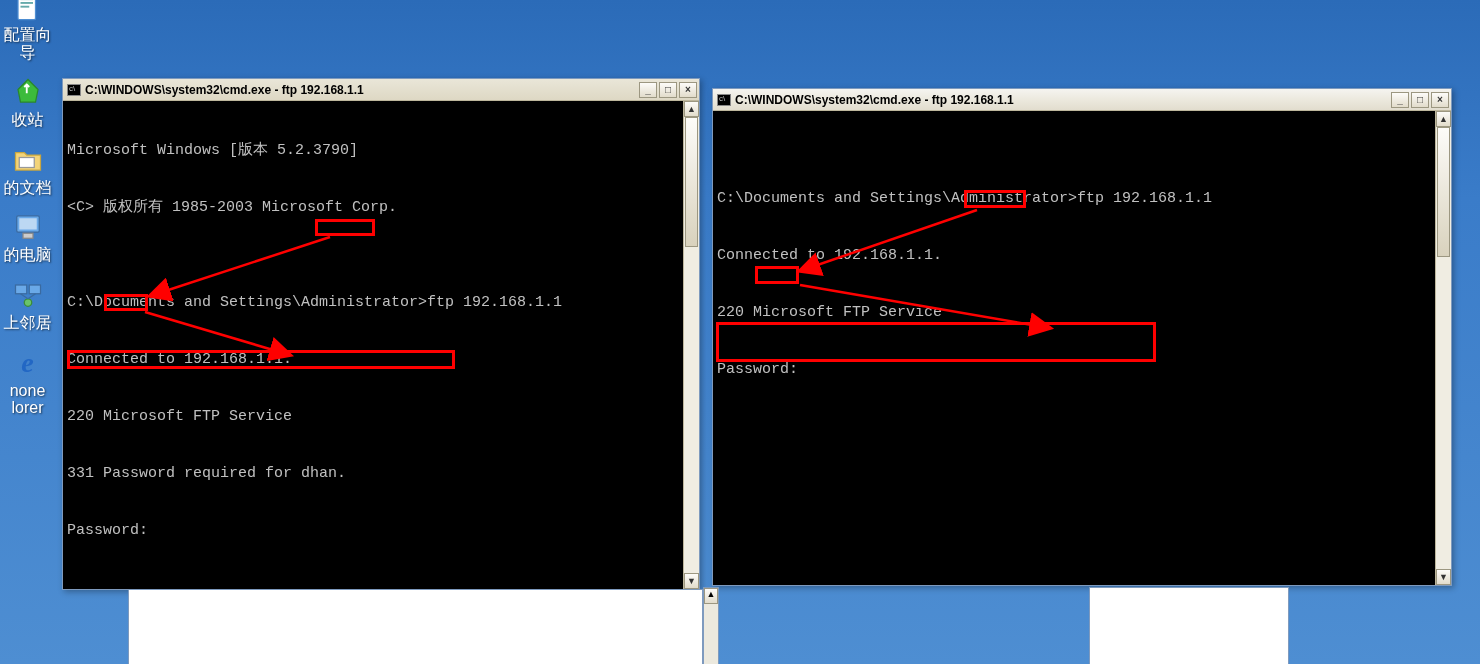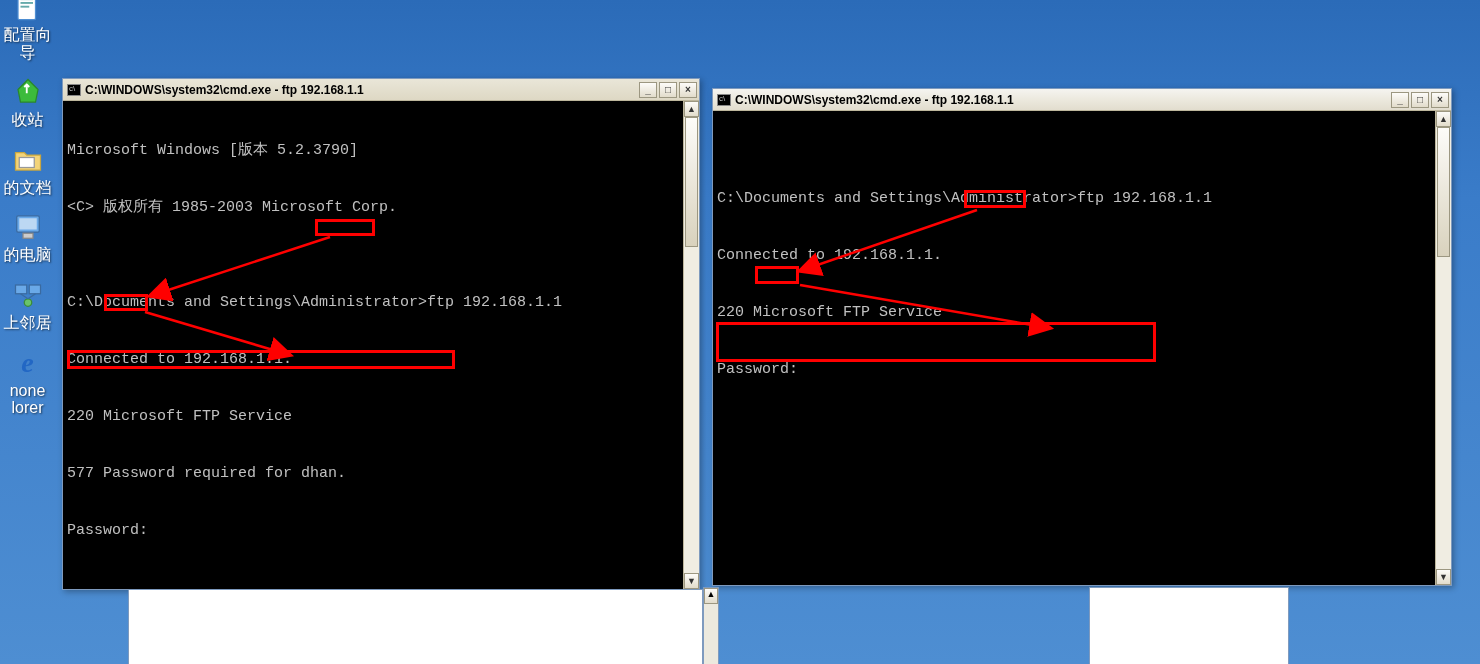--- a/index.html
+++ b/index.html
@@ -221,21 +221,21 @@
       <span class="win-btn close">×</span>
     </span>
   </div>
   <div class="console-body" style="height:488px; margin-right:16px;">
     <div class="line">Microsoft Windows [版本 5.2.3790]</div>
     <div class="line">&lt;C&gt; 版权所有 1985-2003 Microsoft Corp.</div>
     <div class="line"></div>
     <div class="line">C:\Documents and Settings\Administrator&gt;ftp 192.168.1.1</div>
     <div class="line">Connected to 192.168.1.1.</div>
     <div class="line">220 Microsoft FTP Service</div>
-    <div class="line">577 Password required for dhan.</div>
+    <div class="line">331 Password required for dhan.</div>
     <div class="line">Password:</div>
     
     
     
     
     
     
     
     
   </div>

